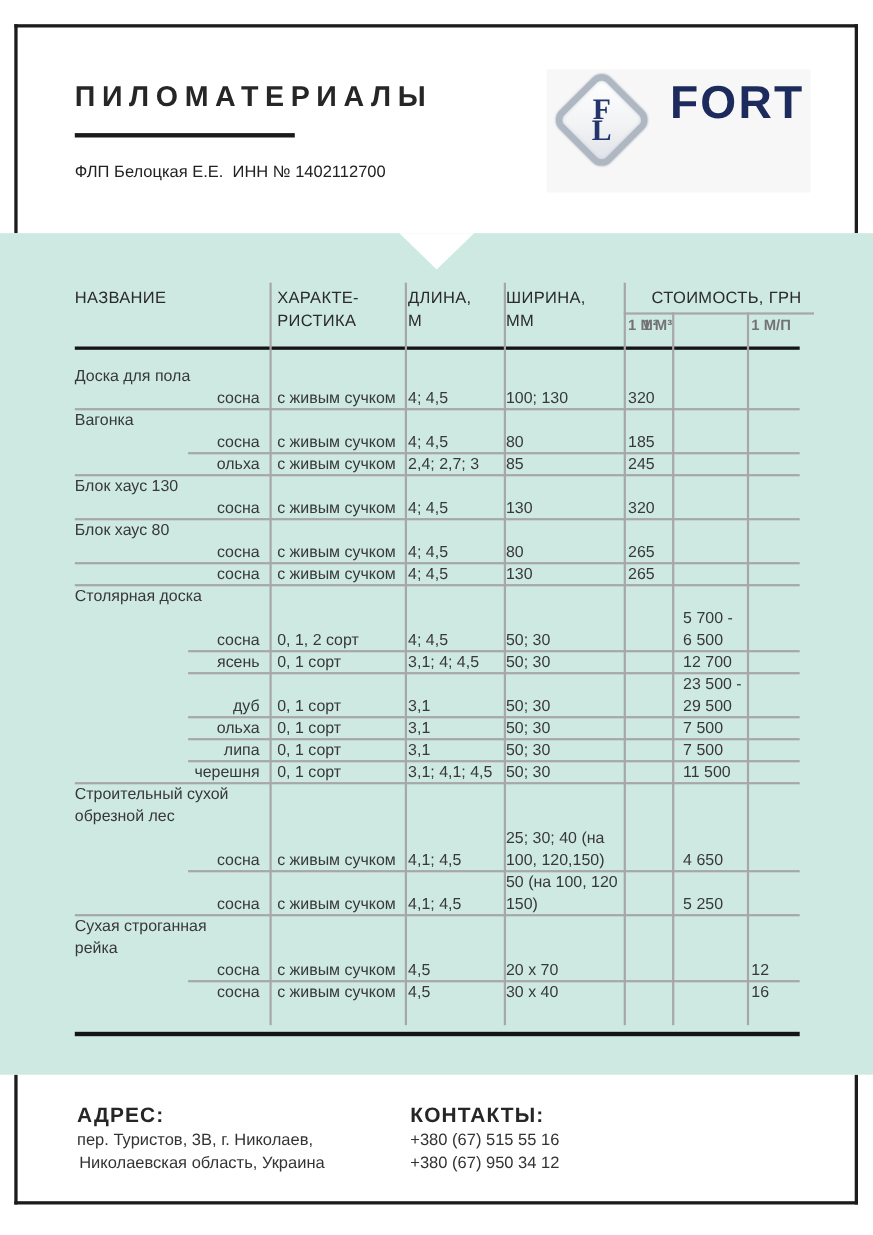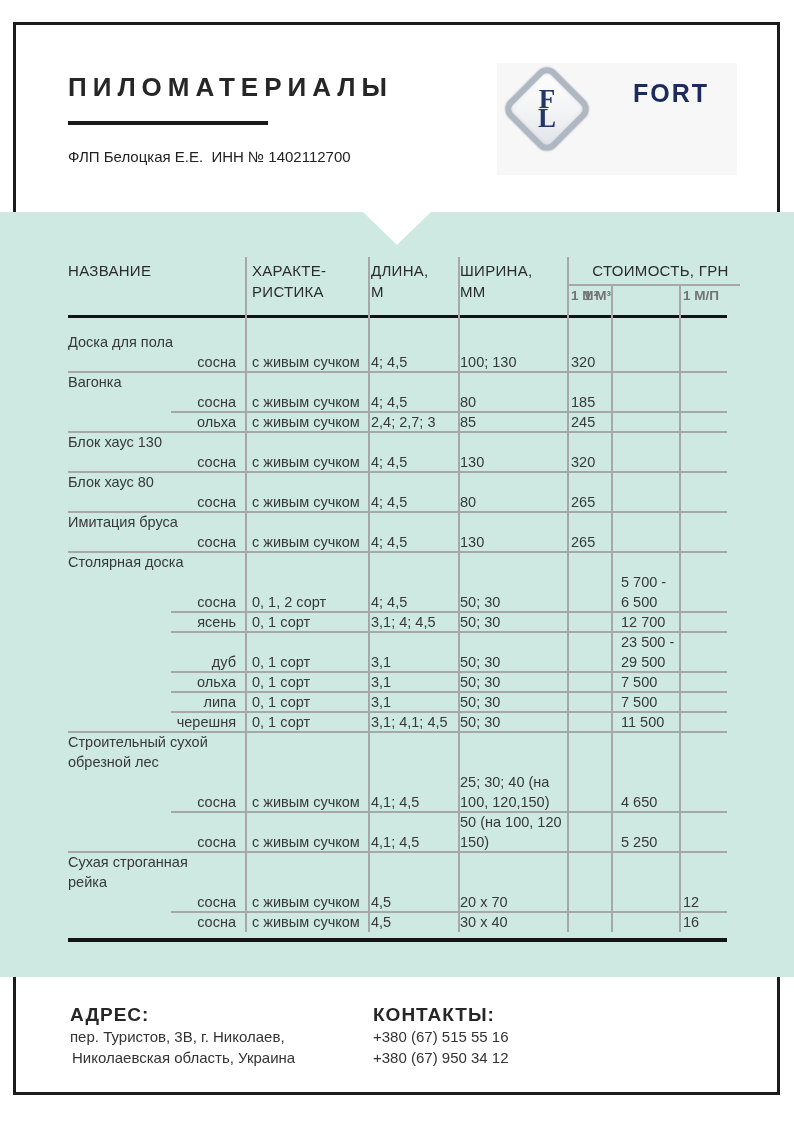--- a/index.html
+++ b/index.html
@@ -25,21 +25,21 @@
   #logo-box { left:497px; top:63px; width:240px; height:112px; background:#f7f7f7; }
   #logo-diamond { left:17px; top:13px; width:66px; height:66px; transform:rotate(45deg);
     border:6px solid #aeb7c2; border-radius:12px;
     background:linear-gradient(135deg,#ffffff 0%,#f2f3f5 55%,#dfe2e7 100%);
     box-shadow:inset 0 0 3px #c7ccd4, 0 0 2px #9aa2ad; }
   #logo-monogram { left:22px; top:18px; width:56px; height:56px; display:flex; flex-direction:column;
     align-items:center; justify-content:center; font-family:"Liberation Serif", serif;
     font-weight:700; color:#24356b; line-height:0.72; font-size:27px; }
   #logo-monogram span { display:block; }
   #logo-wordmark { left:112px; top:10px; width:125px; color:#1c2a5c; font-weight:700;
-    font-size:25px; letter-spacing:2px; line-height:40px; font-family:"Liberation Sans", sans-serif;margin-left:24px; }
+    font-size:42px; letter-spacing:2px; line-height:40px; font-family:"Liberation Sans", sans-serif; }
   .vault-o { display:inline-block; width:29px; height:29px; vertical-align:-3px; }
 
   
   #teal-band { left:0; top:212px; width:794px; height:765px; background:#cde9e2; }
   #notch { left:363px; top:212px; width:0; height:0;
     border-left:34px solid transparent; border-right:34px solid transparent; border-top:33px solid #ffffff; }
 
   
   #price-table { left:68px; top:255px; width:659px; height:700px; color:#333; }
   .hcell { position:absolute; font-size:15px; font-weight:400; color:#2b2b2b; line-height:21px; white-space:pre-line; letter-spacing:0.3px; }
@@ -185,23 +185,20 @@
         </div>
         <div class="trow b-full">
           <div class="cell species">сосна</div>
           <div class="cell charc">с живым сучком</div>
           <div class="cell len">4; 4,5</div>
           <div class="cell wid">80</div>
           <div class="cell m2">265</div>
           <div class="cell m3"></div>
           <div class="cell mp"></div>
         </div>
-        <div class="trow">
-          <div class="cell gname">Имитация бруса</div>
-        </div>
         <div class="trow b-full">
           <div class="cell species">сосна</div>
           <div class="cell charc">с живым сучком</div>
           <div class="cell len">4; 4,5</div>
           <div class="cell wid">130</div>
           <div class="cell m2">265</div>
           <div class="cell m3"></div>
           <div class="cell mp"></div>
         </div>
         <div class="trow">

